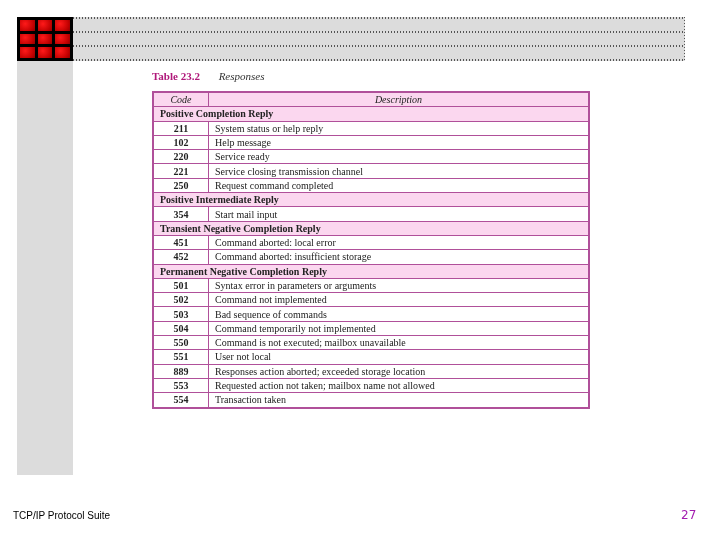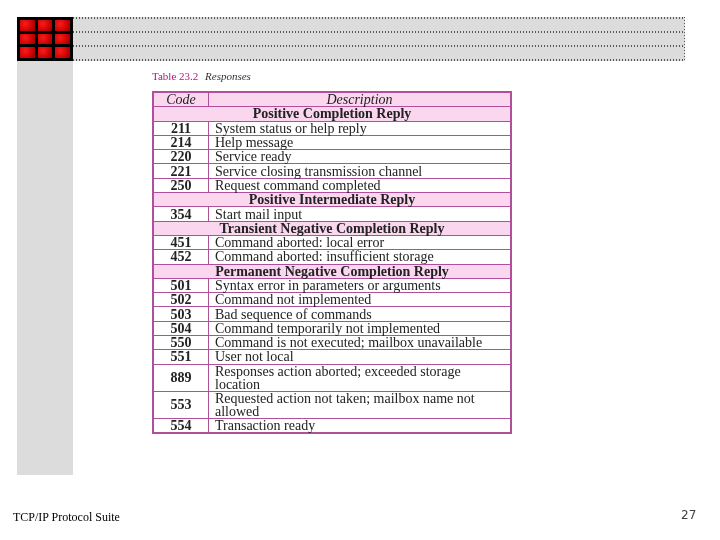--- a/index.html
+++ b/index.html
@@ -4,32 +4,32 @@
 <style>
   html, body { margin:0; padding:0; }
   body { width:720px; height:540px; background:#ffffff; position:relative; overflow:hidden; font-family:"Liberation Serif", serif; }
   .logo { position:absolute; left:17px; top:17px; width:56px; height:44px; background:#000; display:grid; grid-template-columns:repeat(3,1fr); grid-template-rows:repeat(3,1fr); gap:3px; padding:3px; box-sizing:border-box; }
   .logo .sq { background:radial-gradient(circle at 35% 35%, #ff1a1a, #c00000 70%, #900000); }
   .band { position:absolute; left:73px; top:17px; width:612px; height:44px; background:#dcdcdc; }
   .band .dl { position:absolute; left:0; right:0; height:2px; background-image:repeating-linear-gradient(90deg,#555 0 1px,transparent 1px 3px); }
   .band .vr { position:absolute; right:0; top:0; bottom:0; width:1px; background-image:repeating-linear-gradient(180deg,#555 0 1px,transparent 1px 3px); }
   .strip { position:absolute; left:17px; top:61px; width:56px; height:414px; background:#dcdcdc; }
   .caption { position:absolute; left:152px; top:70px; font-size:11px; }
-  .caption .num { color:#b0187a; font-weight:normal; margin-right:4px; }
+  .caption .num { color:#b0187a; font-weight:bold; margin-right:16px; }
   .caption .title { color:#333; font-style:italic; }
-  table { position:absolute; left:152px; top:91px; width:360px; border-collapse:collapse; font-size:14px; color:#222; }
+  table { position:absolute; left:152px; top:91px; width:438px; border-collapse:collapse; font-size:10px; color:#222; }
   td, th { border:1px solid #b0509a; padding:0 6px; height:13.3px; line-height:13px; }
   th { background:#fbd7ef; font-weight:normal; font-style:italic; }
   th.code, td.code { width:42px; text-align:center; }
   td.code { font-weight:bold; }
   th.desc { text-align:center; }
-  tr.section td { background:#fbd7ef; font-weight:bold; text-align:center; }
+  tr.section td { background:#fbd7ef; font-weight:bold; text-align:left; }
   table { border:2px solid #b0509a; }
-  .footer-left { position:absolute; left:13px; top:510px; font-family:Liberation Serif, serif; font-size:12px; color:#000; }
-  .footer-right { position:absolute; left:681px; top:508px; font-family:"DejaVu Sans", sans-serif; font-size:12px; color:#404040; }
+  .footer-left { position:absolute; left:13px; top:510px; font-family:Liberation Sans, sans-serif; font-size:10px; color:#000; }
+  .footer-right { position:absolute; left:681px; top:508px; font-family:"DejaVu Sans", sans-serif; font-size:12px; color:#a21caf; }
 </style>
 </head>
 <body>
 
 <div class="logo">
   <div class="sq"></div>
   <div class="sq"></div>
   <div class="sq"></div>
   <div class="sq"></div>
   <div class="sq"></div>
@@ -63,21 +63,21 @@
   </thead>
   <tbody>
     <tr class="section">
         <td colspan="2">Positive Completion Reply</td>
       </tr>
     <tr>
         <td class="code">211</td>
         <td>System status or help reply</td>
       </tr>
     <tr>
-        <td class="code">214</td>
+        <td class="code">102</td>
         <td>Help message</td>
       </tr>
     <tr>
         <td class="code">220</td>
         <td>Service ready</td>
       </tr>
     <tr>
         <td class="code">221</td>
         <td>Service closing transmission channel</td>
       </tr>
@@ -136,19 +136,19 @@
     <tr>
         <td class="code">889</td>
         <td>Responses action aborted; exceeded storage location</td>
       </tr>
     <tr>
         <td class="code">553</td>
         <td>Requested action not taken; mailbox name not allowed</td>
       </tr>
     <tr>
         <td class="code">554</td>
-        <td>Transaction ready</td>
+        <td>Transaction taken</td>
       </tr>
   </tbody>
 </table>
 
 <div class="footer-left">TCP/IP Protocol Suite</div>
 <div class="footer-right">27</div>
 
 </body></html>

